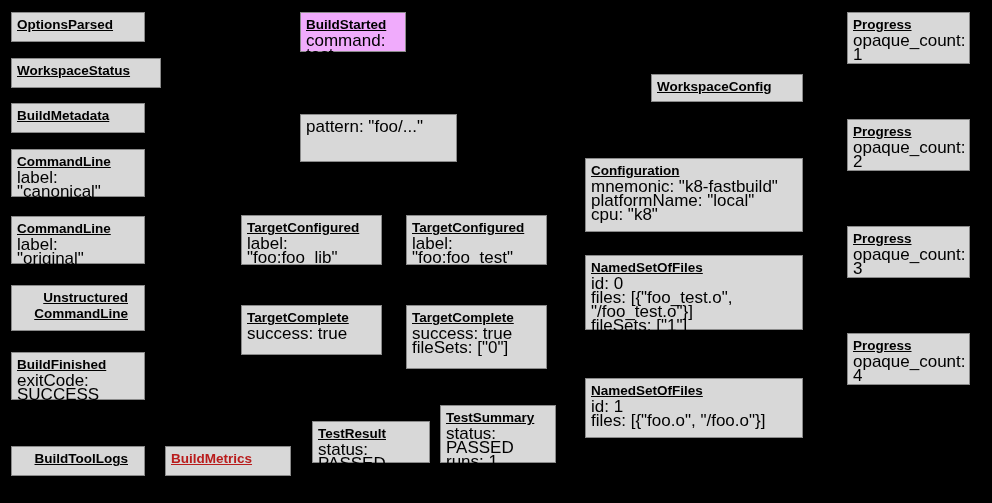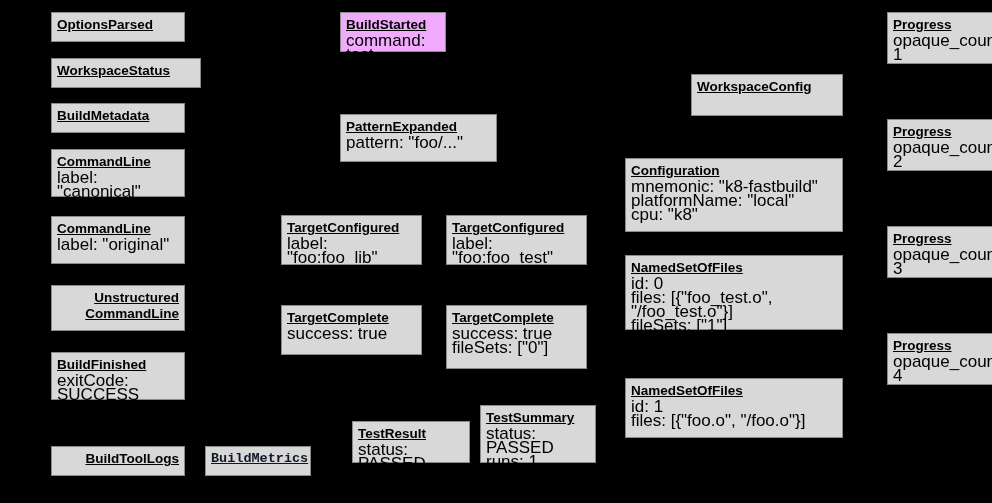--- a/index.html
+++ b/index.html
@@ -14,23 +14,22 @@
     height: 503px;
     background: #000000;
     overflow: hidden;
     font-family: "Liberation Sans", sans-serif;
   }
   .node {
     position: absolute;
     box-sizing: border-box;
     background: #d8d8d8;
     border: 1px solid #8a8a8a;
-    padding: 4px 5px 5px 5px;
+    padding: 4px 16px 5px 5px;
     color: #000000;
-    margin-left: 40px;
   }
   .node-title {
     font-size: 13.5px;
     font-weight: bold;
     line-height: 15.5px;
     text-decoration: underline;
     text-underline-offset: 1px;
     white-space: pre-line;
     display: block;
   }
@@ -71,29 +70,28 @@
       <span class="node-title">Unstructured
 CommandLine</span>
     </div>
     <div class="node" style="left: 11px; top: 352px; width: 134px; height: 48px; background: rgb(216, 216, 216); border-color: rgb(138, 138, 138); color: rgb(0, 0, 0);">
       <span class="node-title">BuildFinished</span>
       <span class="node-fields">exitCode: SUCCESS</span>
     </div>
     <div class="node title-only" style="left: 11px; top: 446px; width: 134px; height: 30px; background: rgb(216, 216, 216); border-color: rgb(138, 138, 138); color: rgb(0, 0, 0); text-align: right;">
       <span class="node-title">BuildToolLogs</span>
     </div>
-    <div class="node title-only" style="left: 165px; top: 446px; width: 106px; height: 30px; background: rgb(216, 216, 216); border-color: rgb(138, 138, 138); color: #0f172a; font-family: Liberation Mono, monospace;">
+    <div class="node title-only" style="left: 165px; top: 446px; width: 126px; height: 30px; background: rgb(216, 216, 216); border-color: rgb(138, 138, 138); color: #b91c1c;">
       <span class="node-title">BuildMetrics</span>
     </div>
     <div class="node" style="left: 300px; top: 12px; width: 106px; height: 40px; background: #f0abfc; border-color: rgb(138, 138, 138); color: rgb(0, 0, 0);">
       <span class="node-title">BuildStarted</span>
       <span class="node-fields">command: test</span>
     </div>
     <div class="node" style="left: 300px; top: 114px; width: 157px; height: 48px; background: rgb(216, 216, 216); border-color: rgb(138, 138, 138); color: rgb(0, 0, 0);">
-      <span class="node-title">PatternExpanded</span>
       <span class="node-fields">pattern: "foo/..."</span>
     </div>
     <div class="node" style="left: 241px; top: 215px; width: 141px; height: 50px; background: rgb(216, 216, 216); border-color: rgb(138, 138, 138); color: rgb(0, 0, 0);">
       <span class="node-title">TargetConfigured</span>
       <span class="node-fields">label: "foo:foo_lib"</span>
     </div>
     <div class="node" style="left: 406px; top: 215px; width: 141px; height: 50px; background: rgb(216, 216, 216); border-color: rgb(138, 138, 138); color: rgb(0, 0, 0);">
       <span class="node-title">TargetConfigured</span>
       <span class="node-fields">label: "foo:foo_test"</span>
     </div>
@@ -108,21 +106,21 @@
     </div>
     <div class="node" style="left: 312px; top: 421px; width: 118px; height: 42px; background: rgb(216, 216, 216); border-color: rgb(138, 138, 138); color: rgb(0, 0, 0);">
       <span class="node-title">TestResult</span>
       <span class="node-fields">status: PASSED</span>
     </div>
     <div class="node" style="left: 440px; top: 405px; width: 116px; height: 58px; background: rgb(216, 216, 216); border-color: rgb(138, 138, 138); color: rgb(0, 0, 0);">
       <span class="node-title">TestSummary</span>
       <span class="node-fields">status: PASSED
 runs: 1</span>
     </div>
-    <div class="node title-only" style="left: 651px; top: 74px; width: 152px; height: 42px; background: rgb(216, 216, 216); border-color: rgb(138, 138, 138); color: rgb(0, 0, 0);">
+    <div class="node title-only" style="left: 651px; top: 74px; width: 152px; height: 28px; background: rgb(216, 216, 216); border-color: rgb(138, 138, 138); color: rgb(0, 0, 0);">
       <span class="node-title">WorkspaceConfig</span>
     </div>
     <div class="node" style="left: 585px; top: 158px; width: 218px; height: 74px; background: rgb(216, 216, 216); border-color: rgb(138, 138, 138); color: rgb(0, 0, 0);">
       <span class="node-title">Configuration</span>
       <span class="node-fields">mnemonic: "k8-fastbuild"
 platformName: "local"
 cpu: "k8"</span>
     </div>
     <div class="node" style="left: 585px; top: 255px; width: 218px; height: 75px; background: rgb(216, 216, 216); border-color: rgb(138, 138, 138); color: rgb(0, 0, 0);">
       <span class="node-title">NamedSetOfFiles</span>

